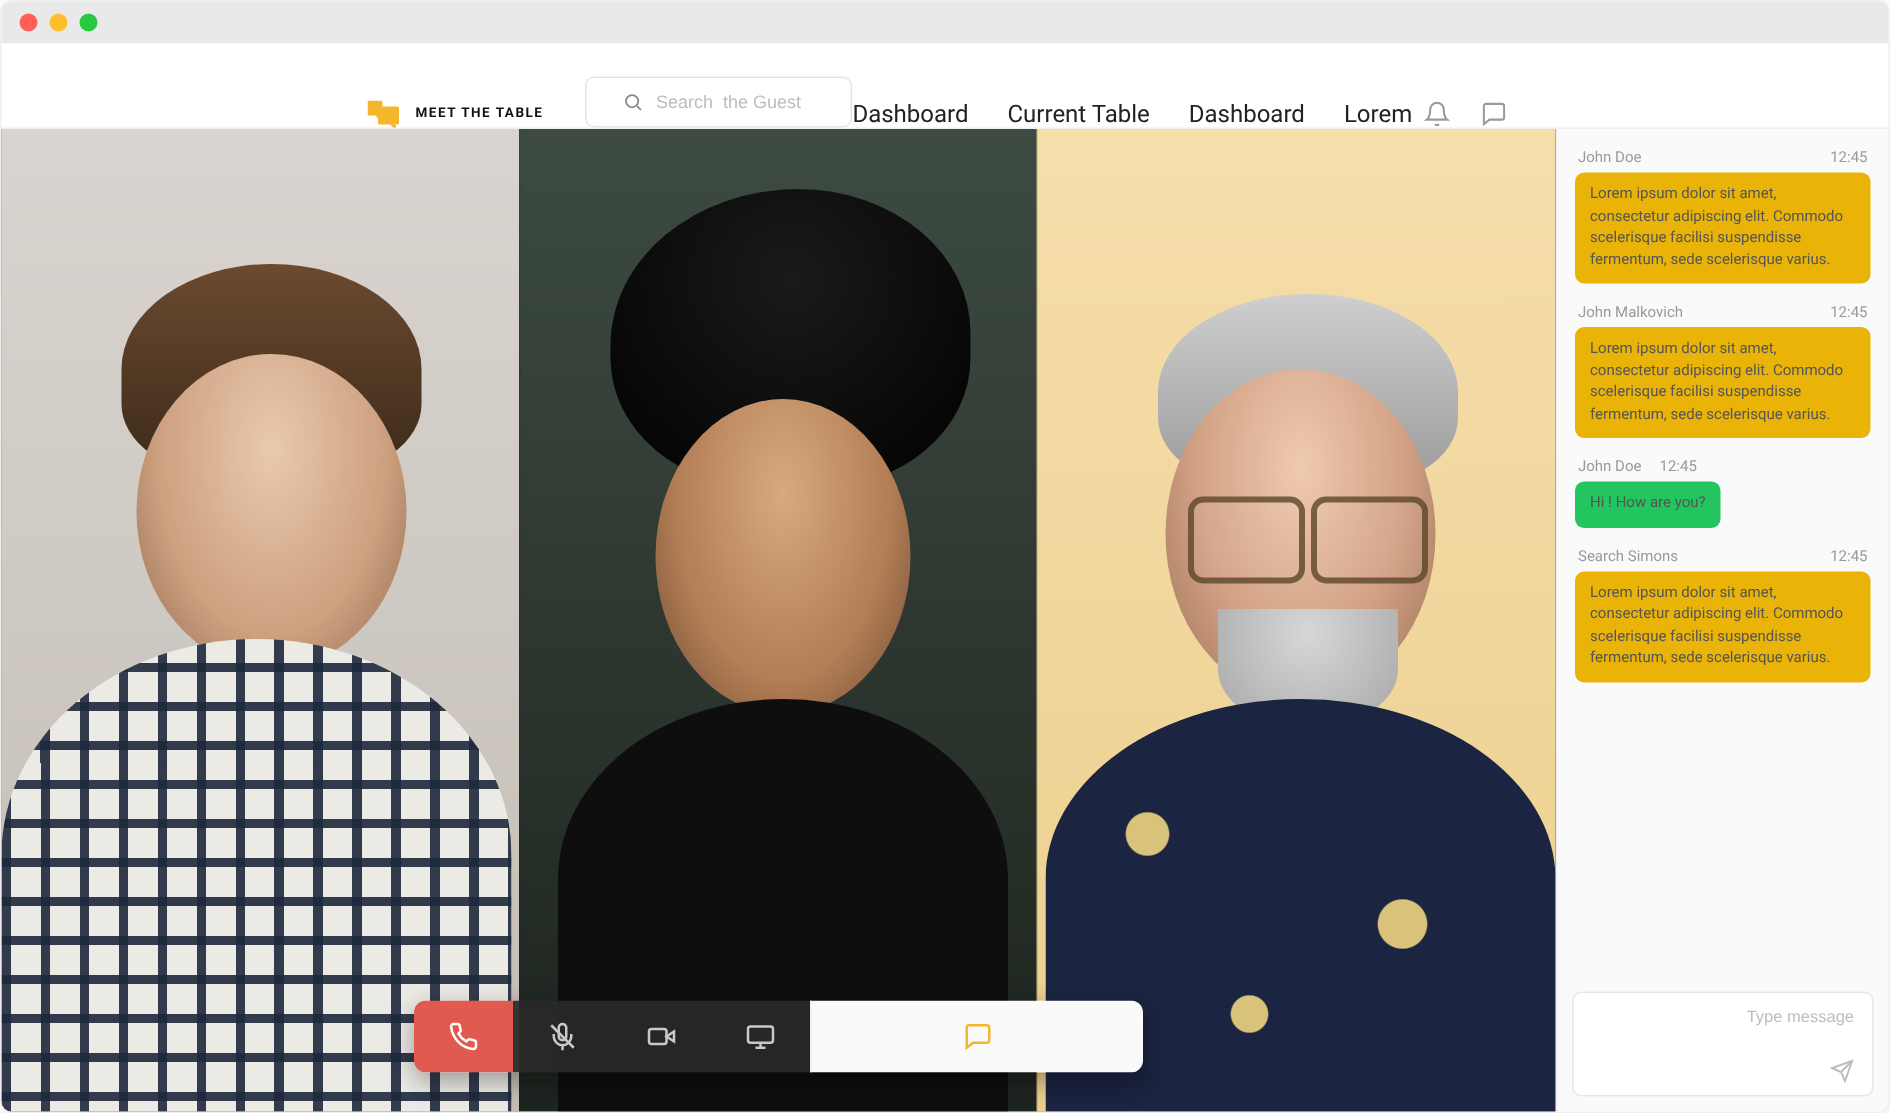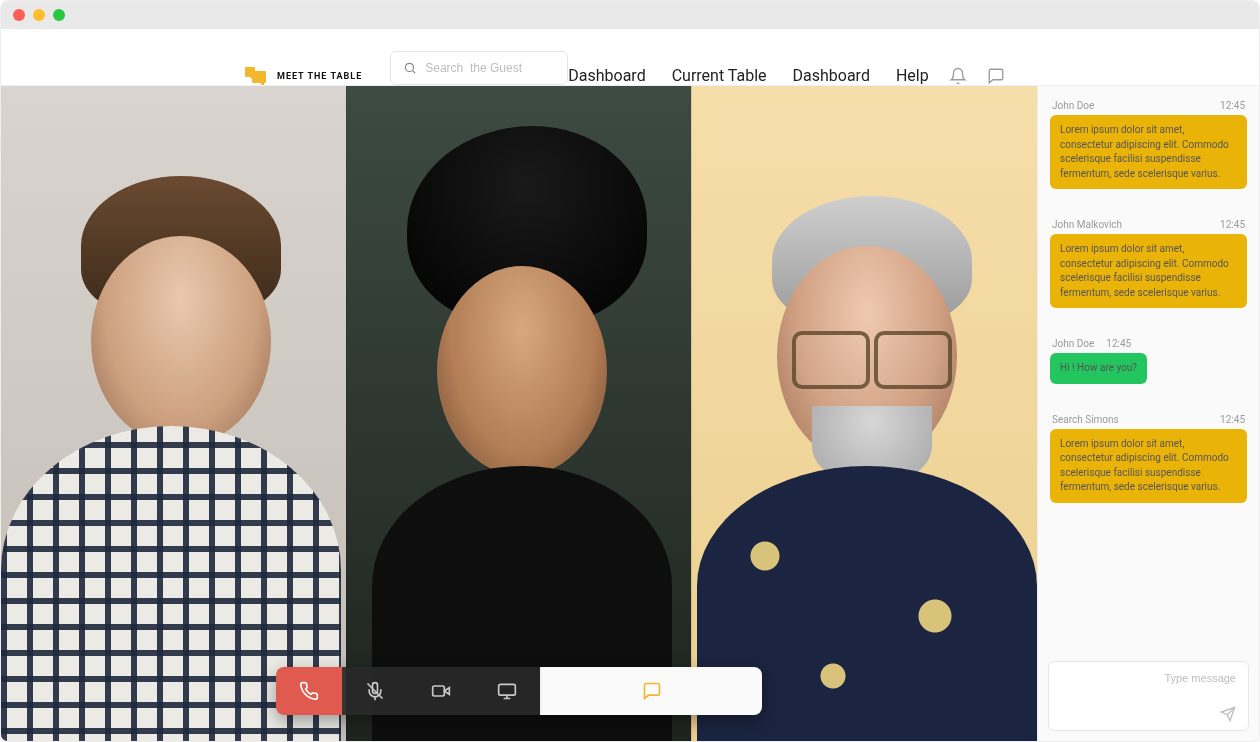--- a/index.html
+++ b/index.html
@@ -57,21 +57,21 @@
     font-size: 9px;
     font-weight: 700;
     letter-spacing: 1px;
     color: #111;
   }
   .search {
     display: flex;
     align-items: center;
     border: 1px solid #e5e5e5;
     border-radius: 6px;
-    padding: 0 12px;
+    padding: 0 24px;
     height: 34px;
     width: 178px;
     gap: 8px;
   }
   .search input {
     border: none;
     outline: none;
     font-size: 12px;
     color: #555;
     width: 100%;
@@ -207,21 +207,21 @@
     background: #fafafa;
     display: flex;
     flex-direction: column;
     border-left: 1px solid #eee;
   }
   .messages {
     flex: 1;
     overflow-y: auto;
     padding: 14px 12px 8px;
   }
-  .msg { margin-bottom: 30px; }
+  .msg { margin-bottom: 14px; }
   .msg-head {
     display: flex;
     justify-content: space-between;
     font-size: 10px;
     color: #9a9a9a;
     margin-bottom: 4px;
     padding: 0 2px;
   }
   .msg-body {
     background: #eab308;
@@ -296,21 +296,21 @@
             <line x1="21" y1="21" x2="16.65" y2="16.65"></line>
         </svg>
       </span>
       <input type="text" placeholder="Search  the Guest" style="">
     </div>
 
     <div class="nav-links">
       <span>Dashboard</span>
       <span>Current Table</span>
       <span>Dashboard</span>
-      <span>Help</span>
+      <span>Lorem</span>
     </div>
 
     <div class="nav-right">
       <span>
         <svg width="18" height="18" viewBox="0 0 24 24" fill="none" stroke="#9a9a9a" stroke-width="1.8">
           <path d="M18 8a6 6 0 0 0-12 0c0 7-3 9-3 9h18s-3-2-3-9"></path>
           <path d="M13.7 21a2 2 0 0 1-3.4 0"></path>
         </svg>
       </span>
       <span>

